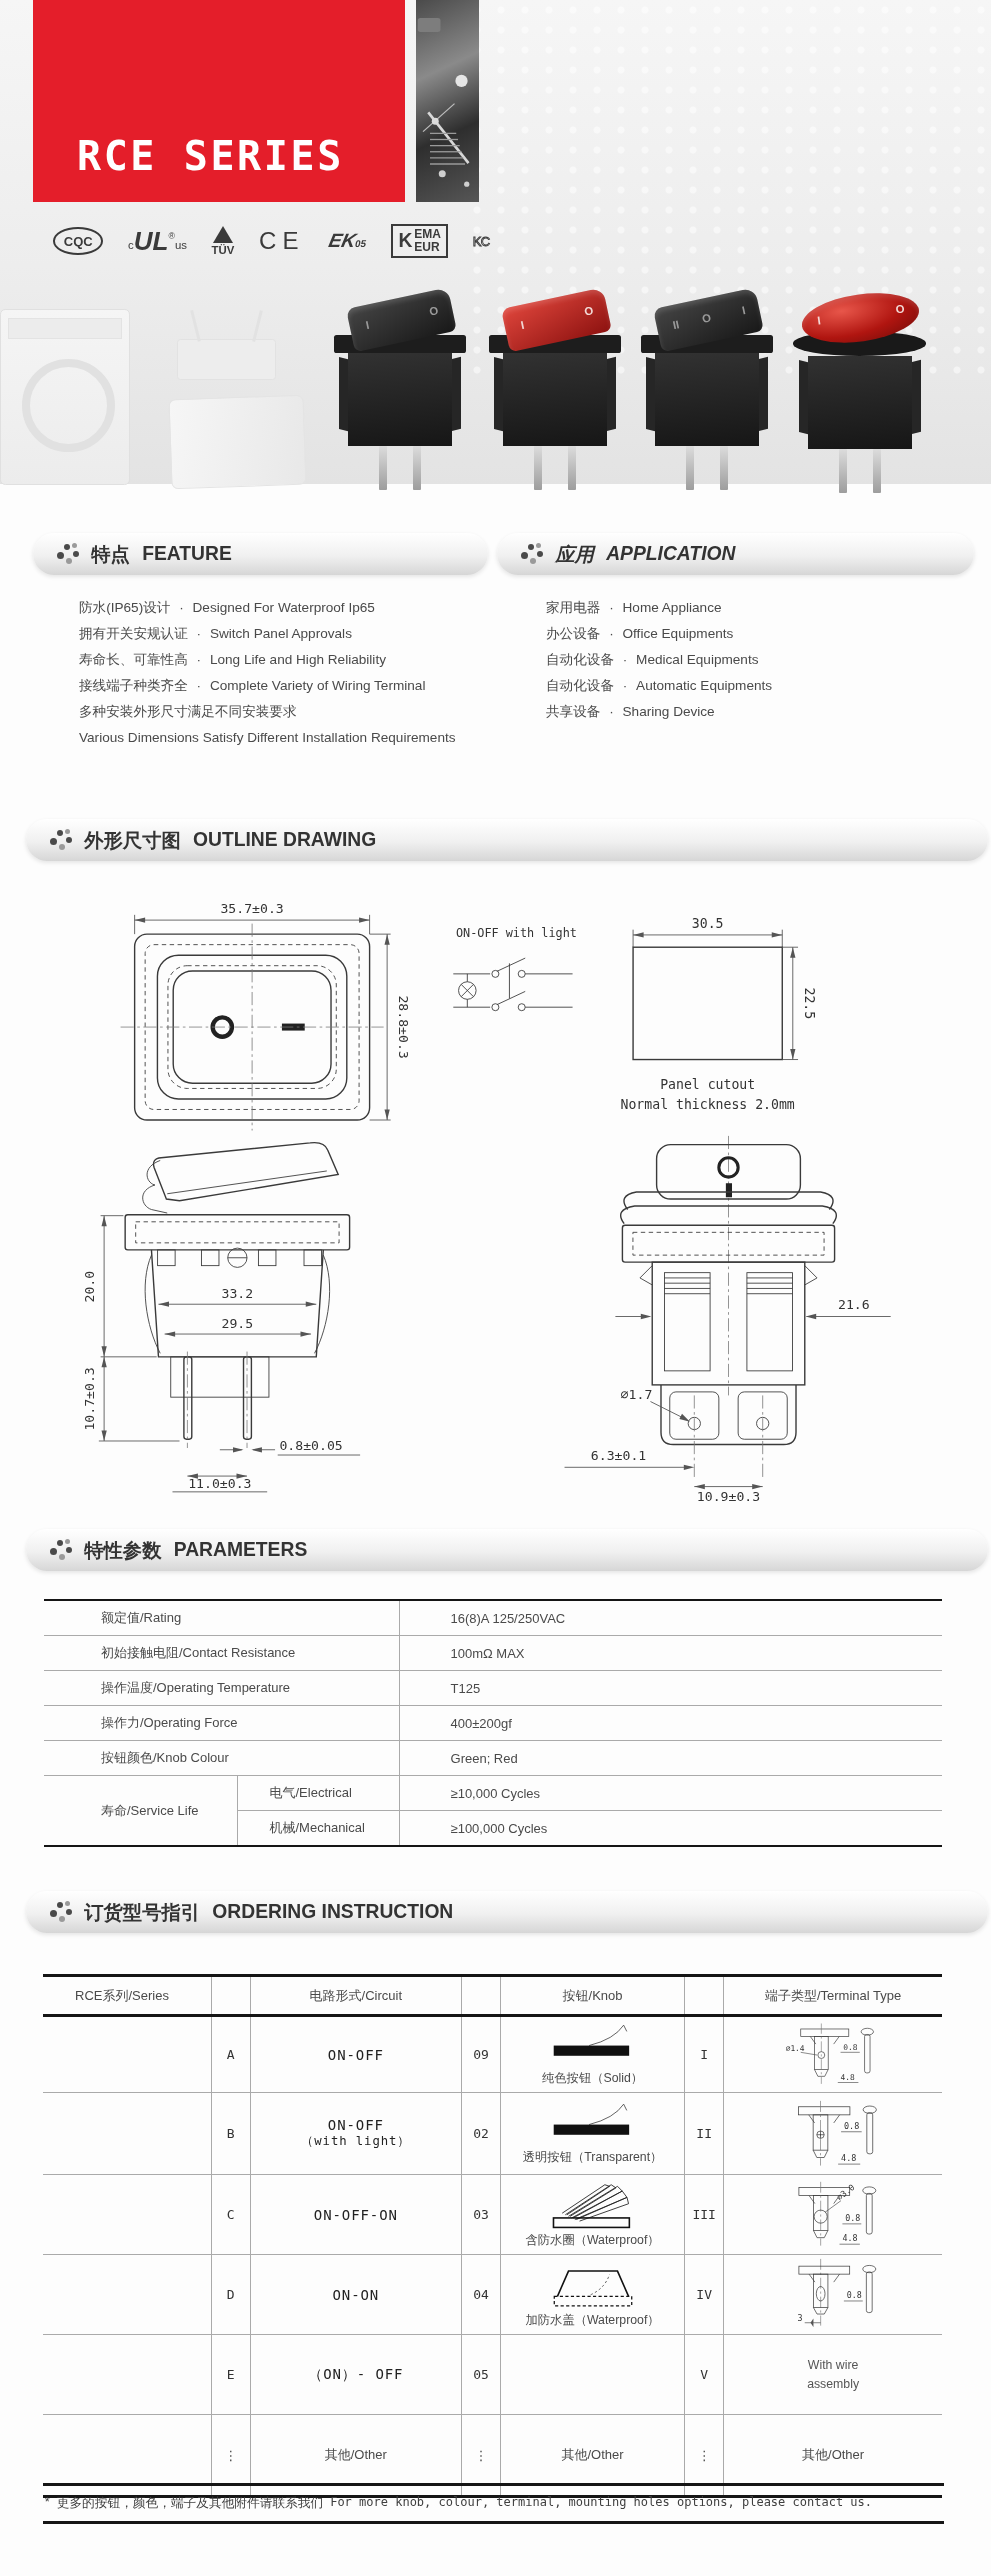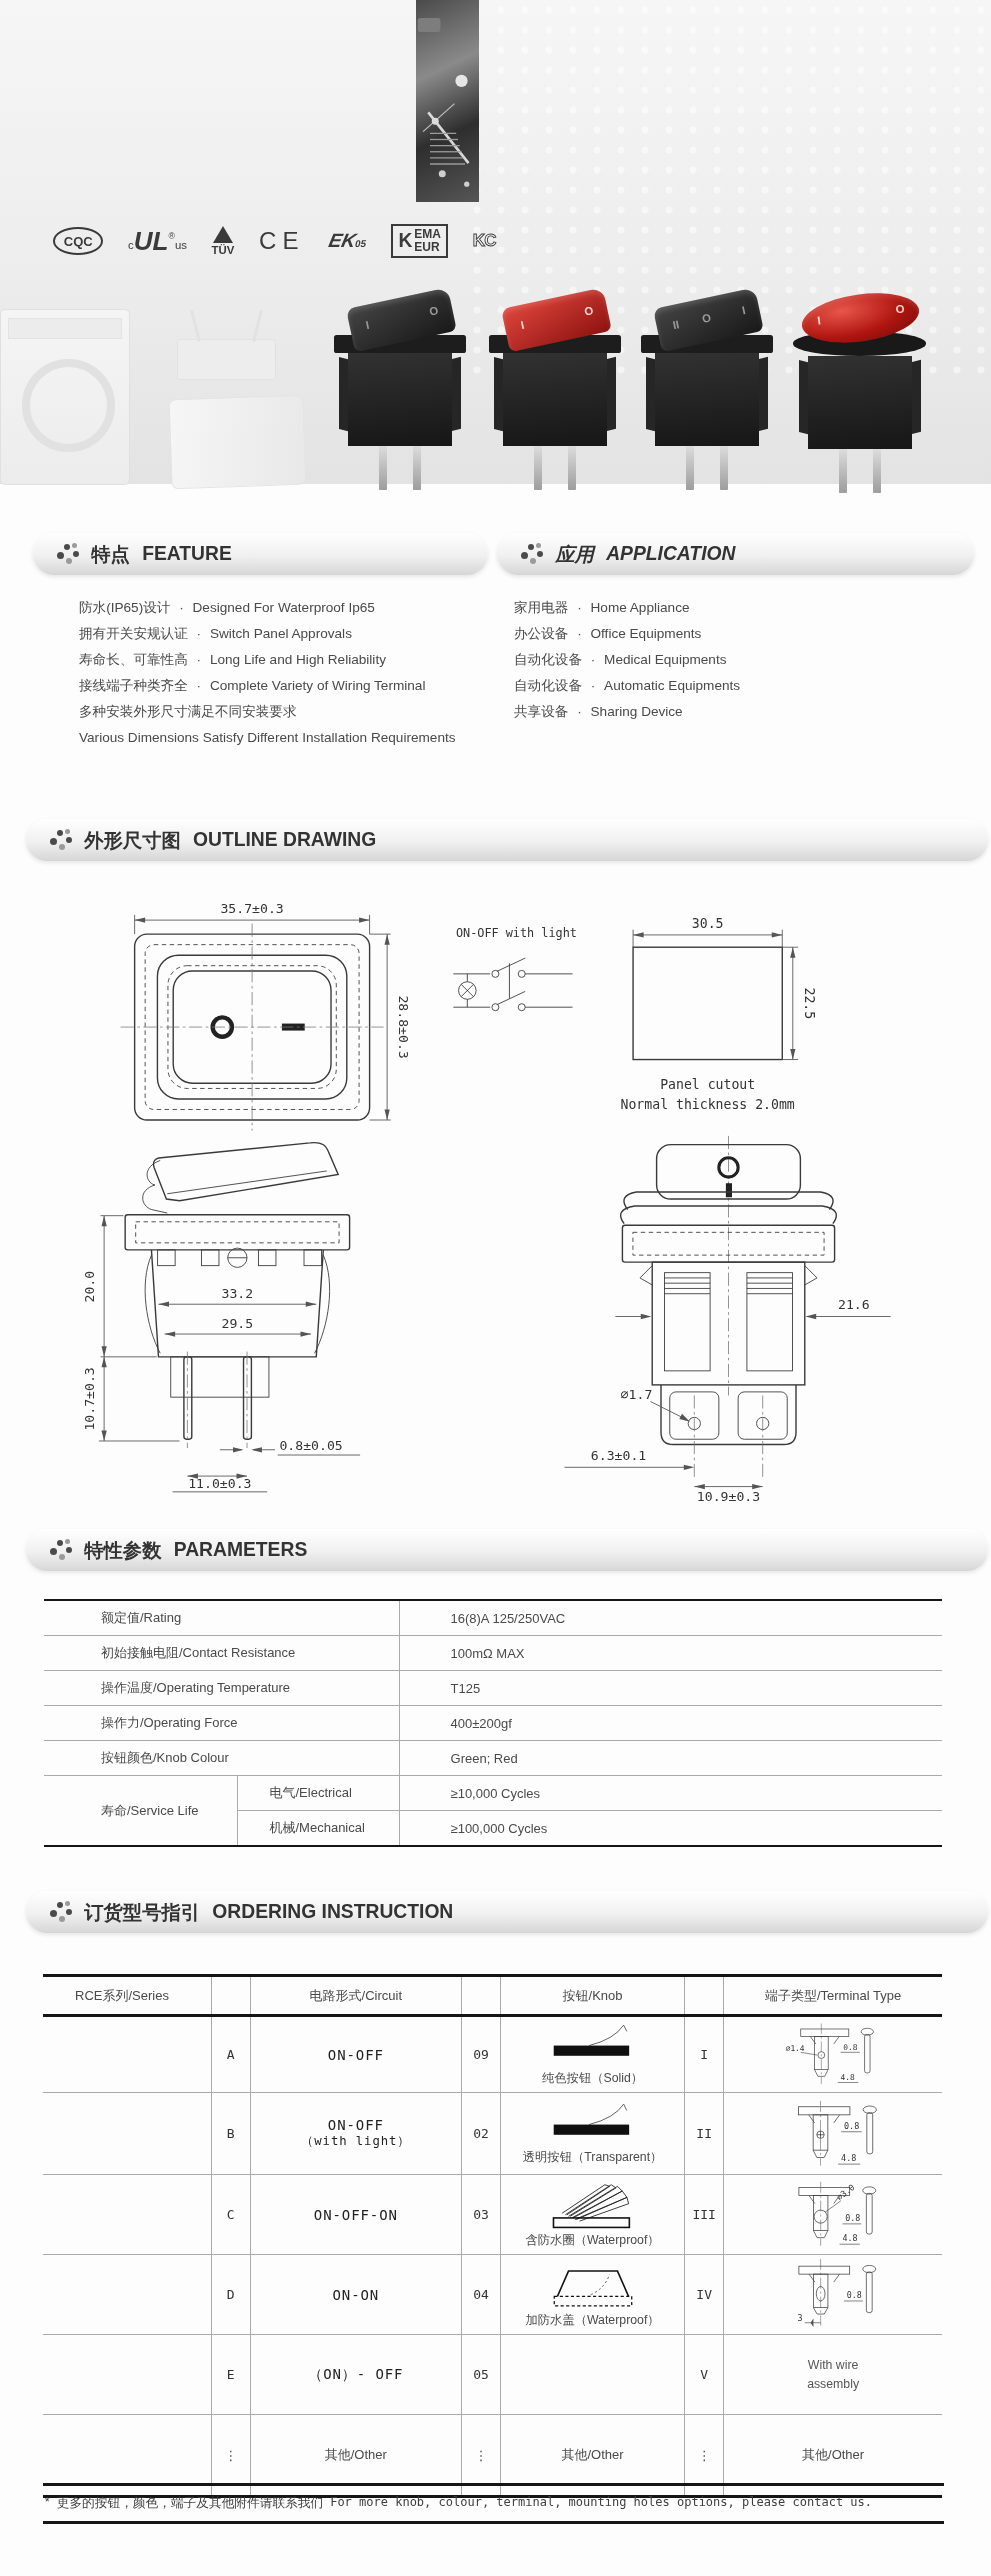--- a/index.html
+++ b/index.html
@@ -26,21 +26,21 @@
   .logo-ul .reg{font-size:8.8px;align-self:flex-start;}
   .logo-tuv{display:flex;flex-direction:column;align-items:center;font-weight:bold;font-size:11.4px;line-height:1;}
   .tuv-tri{width:0;height:0;border-left:10.5px solid transparent;border-right:10.5px solid transparent;
         border-bottom:17.5px solid #3a3a3a;margin-bottom:1.8px;}
   .logo-ce{font-size:24px;letter-spacing:6.1px;font-weight:500;}
   .logo-ek{transform:skewX(-12deg);font-weight:bold;font-style:italic;font-size:19.3px;}
   .logo-ek .sub{font-size:9.7px;font-style:normal;}
   .logo-kema{border:2.2px solid #3a3a3a;padding:1.8px 5.3px;display:flex;align-items:center;gap:1.8px;}
   .logo-kema .k{font-size:19.3px;font-weight:bold;}
   .logo-kema .stack{display:flex;flex-direction:column;font-size:12px;font-weight:bold;line-height:1.1;}
-  .logo-kc{font-size:17px;font-weight:bold;letter-spacing:-0.9px;-webkit-text-stroke:0.9px #3a3a3a;color:#f0f0f0;}
+  .logo-kc{font-size:13px;font-weight:normal;letter-spacing:-0.9px;-webkit-text-stroke:0.9px #3a3a3a;color:#f0f0f0;}
   
   .wm{left:0;top:309px;width:128px;height:174px;border:1.8px solid #e0e0e0;border-radius:5.3px;
       background:linear-gradient(#f5f5f5,#ececec);}
   .wm::before{content:"";position:absolute;left:21px;top:49px;width:77px;height:77px;
       border:8px solid #e1e1e1;border-radius:50%;}
   .wm::after{content:"";position:absolute;left:7px;top:8px;right:7px;height:19.3px;background:#ececec;border:0.9px solid #e3e3e3;}
   .router{left:177px;top:339px;width:97px;height:39px;background:#ededed;border:0.9px solid #e2e2e2;border-radius:3.5px;}
   .router::before,.router::after{content:"";position:absolute;top:-30px;width:2.6px;height:32px;background:#e2e2e2;}
   .router::before{left:16px;transform:rotate(-14deg);}
   .router::after{right:16px;transform:rotate(14deg);}
@@ -116,20 +116,23 @@
   .footnote .en{font-family:"DejaVu Sans Mono","Liberation Mono",monospace;font-size:12px;}
 </style>
 </head>
 <body>
 
 <div>
 
   <div class="abs hero">
     <div class="abs dotfield"></div>
 
+    <div class="abs red-banner">
+      <div class="series-title">RCE SERIES</div>
+    </div>
 
     <div class="abs pcb-strip">
       <svg width="63" height="202" viewBox="0 0 72 230">
         <line x1="14" y1="128" x2="60" y2="186" stroke="#d8d8d8" stroke-width="3"></line>
         <line x1="8" y1="150" x2="44" y2="118" stroke="#bdbdbd" stroke-width="1.5"></line>
         <g stroke="#9a9a9a" stroke-width="1.5">
           <line x1="16" y1="152" x2="46" y2="152"></line>
             <line x1="16" y1="159" x2="48" y2="159"></line>
           <line x1="16" y1="166" x2="50" y2="166"></line>
             <line x1="16" y1="173" x2="52" y2="173"></line>
@@ -279,21 +282,21 @@
     <span class="dots">
         <i class="d1"></i>
         <i class="d2"></i>
         <i class="d3"></i>
         <i class="d4"></i>
         <i class="d5"></i>
       </span>
     <span>应用</span>
     <span>APPLICATION</span>
   </div>
-  <div class="abs blist" style="left:514px;top:595px;">
+  <div class="abs blist" style="left:546px;top:595px;">
     <div class="brow">
         <span>家用电器</span>
         <span>·</span>
         <span>Home Appliance</span>
       </div>
     <div class="brow">
         <span>办公设备</span>
         <span>·</span>
         <span>Office Equipments</span>
       </div>

